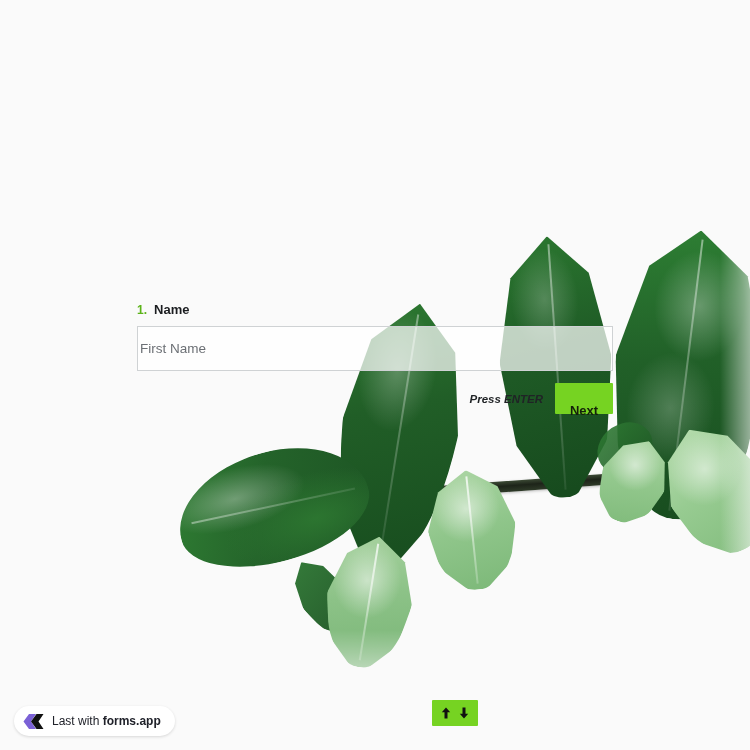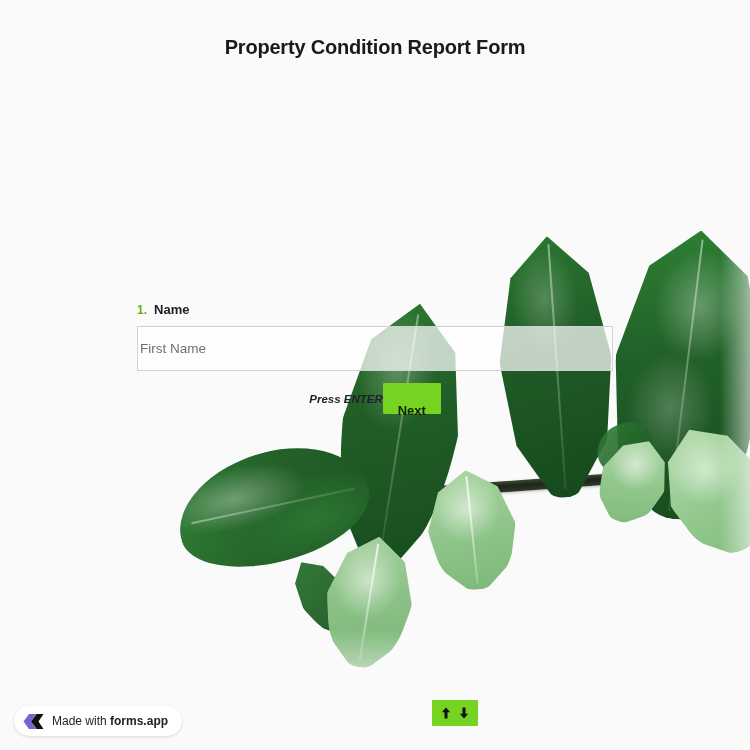--- a/index.html
+++ b/index.html
@@ -255,21 +255,22 @@
     font-size: 13.5px;
     color: #2b2d30;
     outline: none;
     border-radius: 0;
   }
   .text-input::placeholder { color: #6c7075; opacity: 1; }
 
   .actions-row {
     display: flex;
     align-items: center;
-    justify-content: center;
+    justify-content: flex-end;
+    gap: 12px;
     margin-top: 12px;
   }
   .press-enter {
     font-size: 11.5px;
     font-style: italic;
     font-weight: bold;
     color: #202326;
     white-space: nowrap;
   }
   .press-enter .kbd { font-style: italic; font-weight: bold; }
@@ -380,21 +381,20 @@
     <div class="leaf leaf-10"></div>
     <div class="leaf leaf-1"></div>
     <div class="leaf leaf-8"></div>
     <div class="leaf leaf-7"></div>
     <div class="leaf leaf-6"></div>
     <div class="leaf leaf-9"></div>
     <div class="leaf leaf-5"></div>
     <div class="bg-fade"></div>
   </div>
 
-  <div class="form-title">Property Condition Report Form</div>
 
   <div class="question-block">
 
     <div class="question-label">
       <span class="q-number">1.</span>
       <span class="q-text">Name</span>
     </div>
 
     <div class="name-row">
       <input class="text-input" type="text" placeholder="First Name" style="">
@@ -408,21 +408,21 @@
     </div>
   </div>
 
   <div class="footer">
 
     <div class="brand-badge">
       <svg class="brand-logo" viewBox="0 0 42 38">
         <path d="M1 19 L12 4 L26 4 L16 19 L26 34 L12 34 Z" fill="#7b61d6"></path>
         <path d="M16 19 L27 4 L41 4 L31 19 L41 34 L27 34 Z" fill="#111111"></path>
       </svg>
-      <span class="brand-text"><span>Made with </span><b>forms.app</b></span>
+      <span class="brand-text"><span>Last with </span><b>forms.app</b></span>
     </div>
 
 
     <button class="nav-buttons">
       <svg class="nav-arrow" viewBox="0 0 12 14">
         <path d="M6 1.5 L10.2 6.3 L7.5 6.3 L7.5 12.6 L4.5 12.6 L4.5 6.3 L1.8 6.3 Z" fill="#111111"></path>
       </svg>
       <svg class="nav-arrow" viewBox="0 0 12 14">
         <path d="M6 12.6 L10.2 7.8 L7.5 7.8 L7.5 1.5 L4.5 1.5 L4.5 7.8 L1.8 7.8 Z" fill="#111111"></path>
       </svg>

